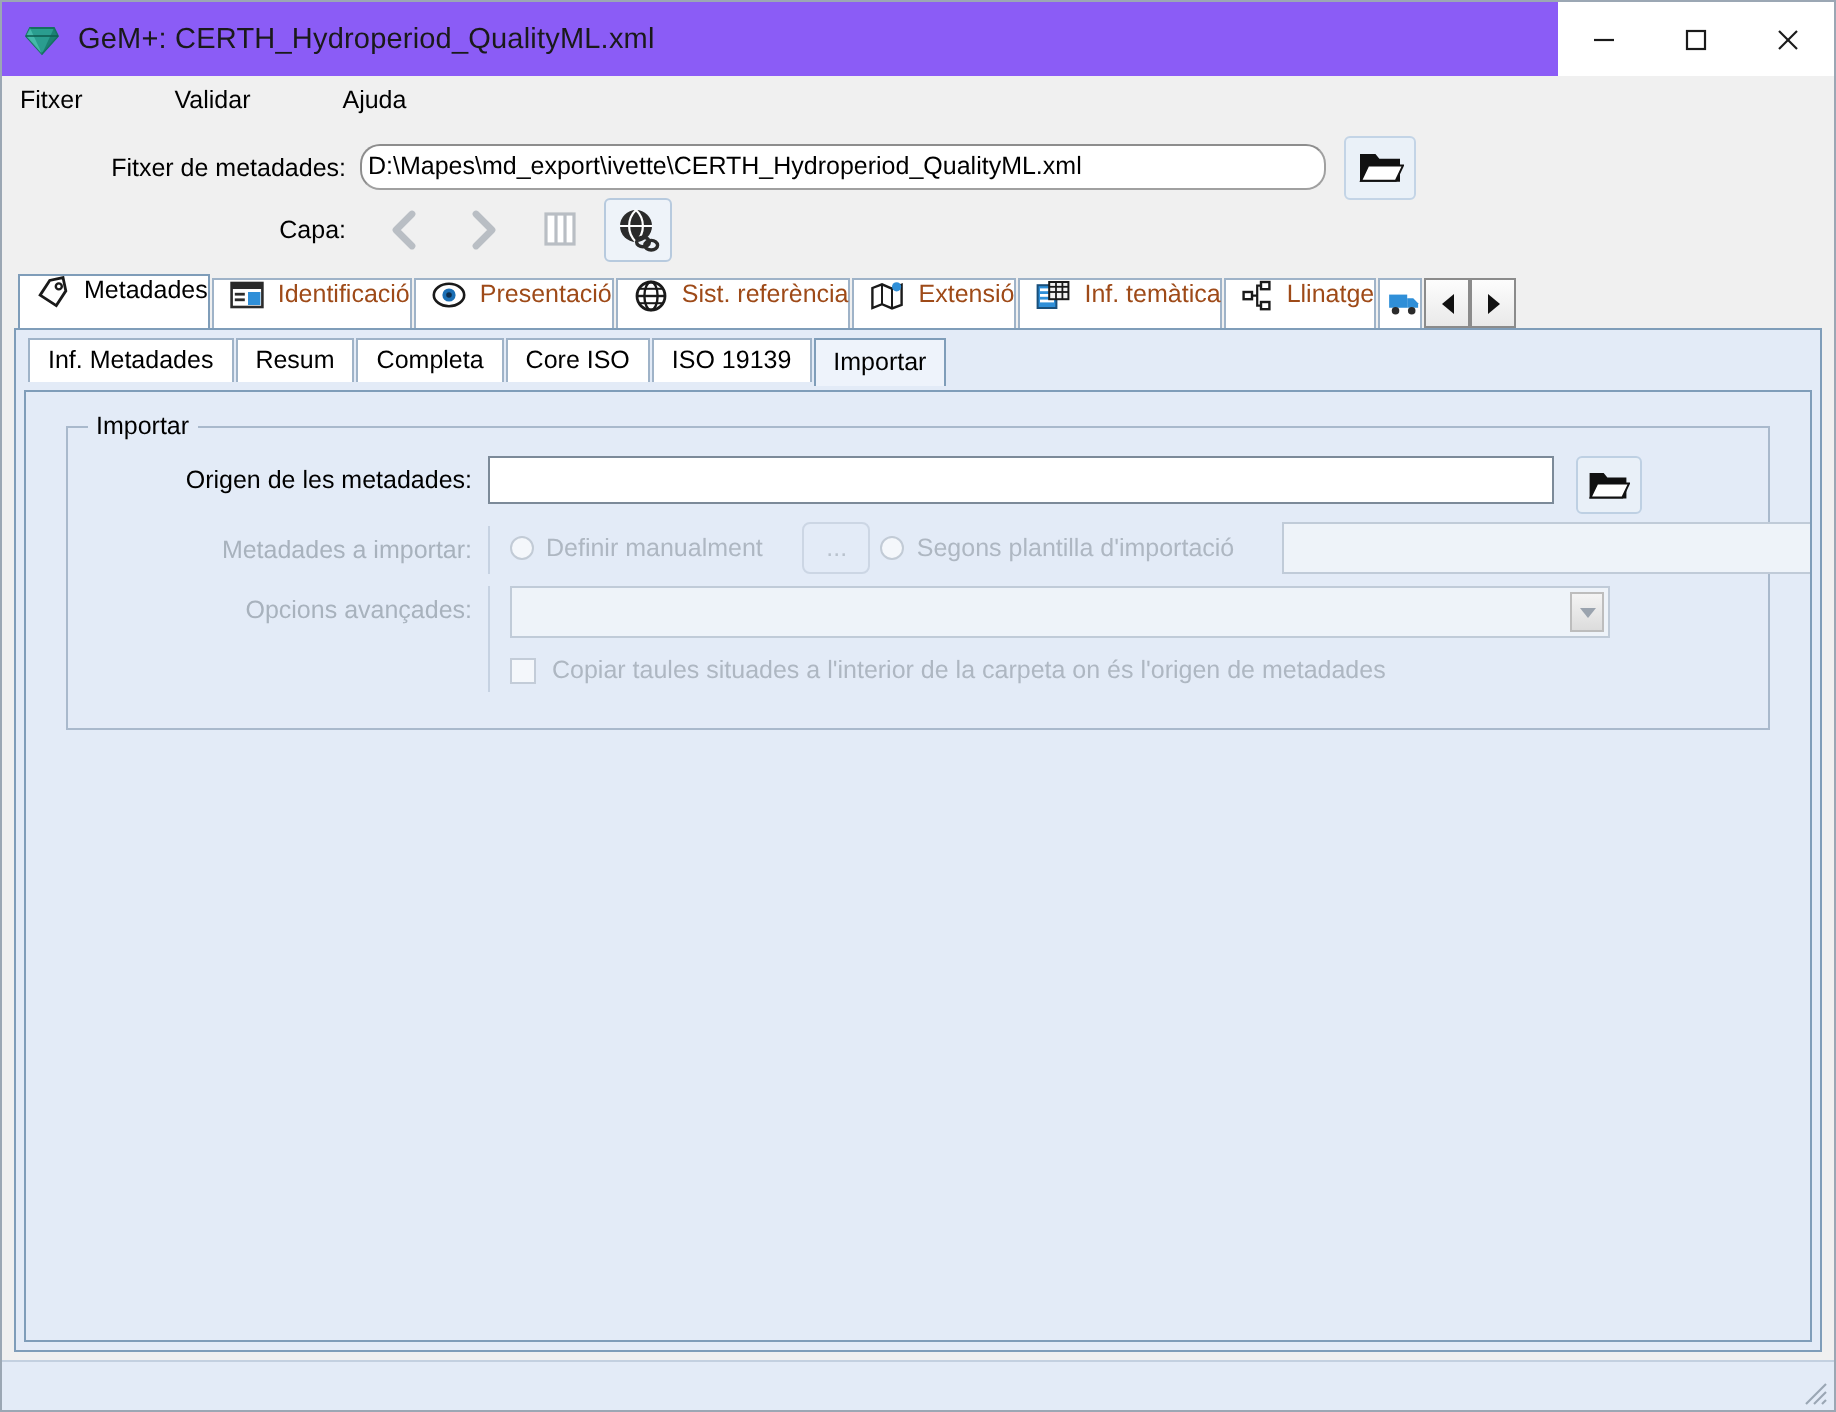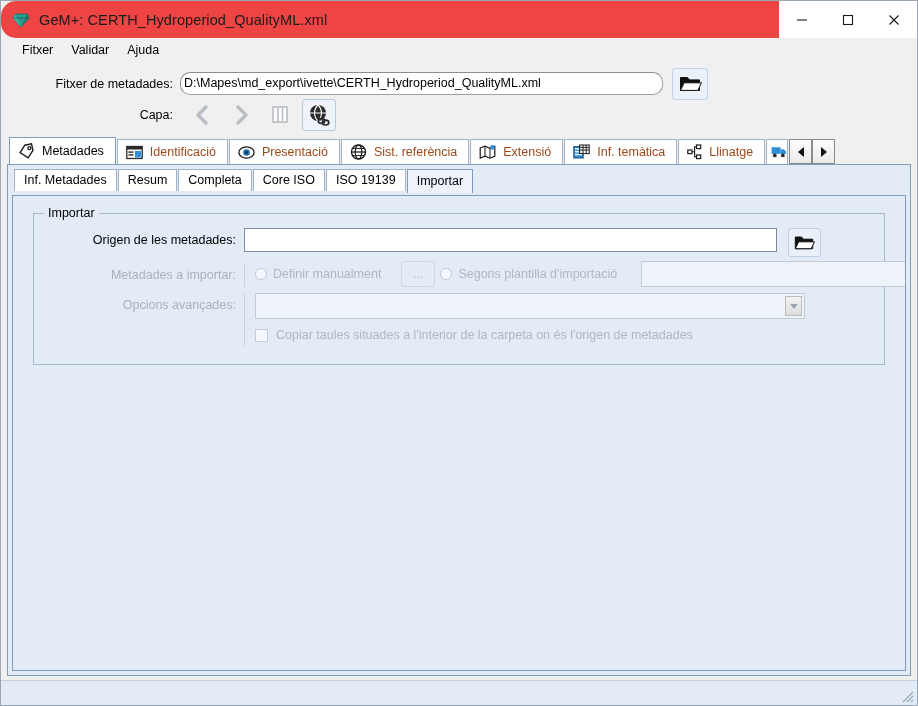--- a/index.html
+++ b/index.html
@@ -23,26 +23,25 @@
     box-sizing: border-box;
     border: 1px solid #9ba7b4;
     background: #f0f0f0;
     display: flex;
     flex-direction: column;
   }
 
   
   .titlebar {
     height: 37px;
-    background: #ef4444;
+    background: #8b5cf6;
     display: flex;
     align-items: center;
     flex: none;
     position: relative;
-    border-radius: 15px;
   }
   .title-icon {
     width: 18px;
     height: 18px;
     margin-left: 11px;
     margin-right: 9px;
     flex: none;
     display: block;
   }
   .title-text {
@@ -67,23 +66,24 @@
     background: #ffffff;
   }
   .win-btn svg { display: block; }
 
   
   .menubar {
     height: 24px;
     background: #f0f0f0;
     display: flex;
     align-items: center;
-    padding-left: 12px;
-    flex: none;
-    box-sizing: border-box;
+    padding-left: 0;
+    flex: none;
+    box-sizing: border-box;
+    gap: 28px;
   }
   .menu-item {
     padding: 2px 9px;
     font-size: 12.5px;
     color: #000;
     white-space: nowrap;
   }
 
   
   .topform {
@@ -193,23 +193,22 @@
     display: flex;
     align-items: flex-end;
     padding-left: 8px;
     background: #f0f0f0;
     position: relative;
   }
   .tab {
     box-sizing: border-box;
     height: 25px;
     display: flex;
-    align-items: center;
     gap: 7px;
-    padding: 0 11px 0 8px;
+    padding: 0 0 0 8px;
     background: #ffffff;
     border: 1px solid #9fb3c8;
     border-bottom: none;
     margin-right: 1px;
     font-size: 12.5px;
     color: #9e4a18;
     white-space: nowrap;
   }
   .tab.selected {
     color: #000000;

